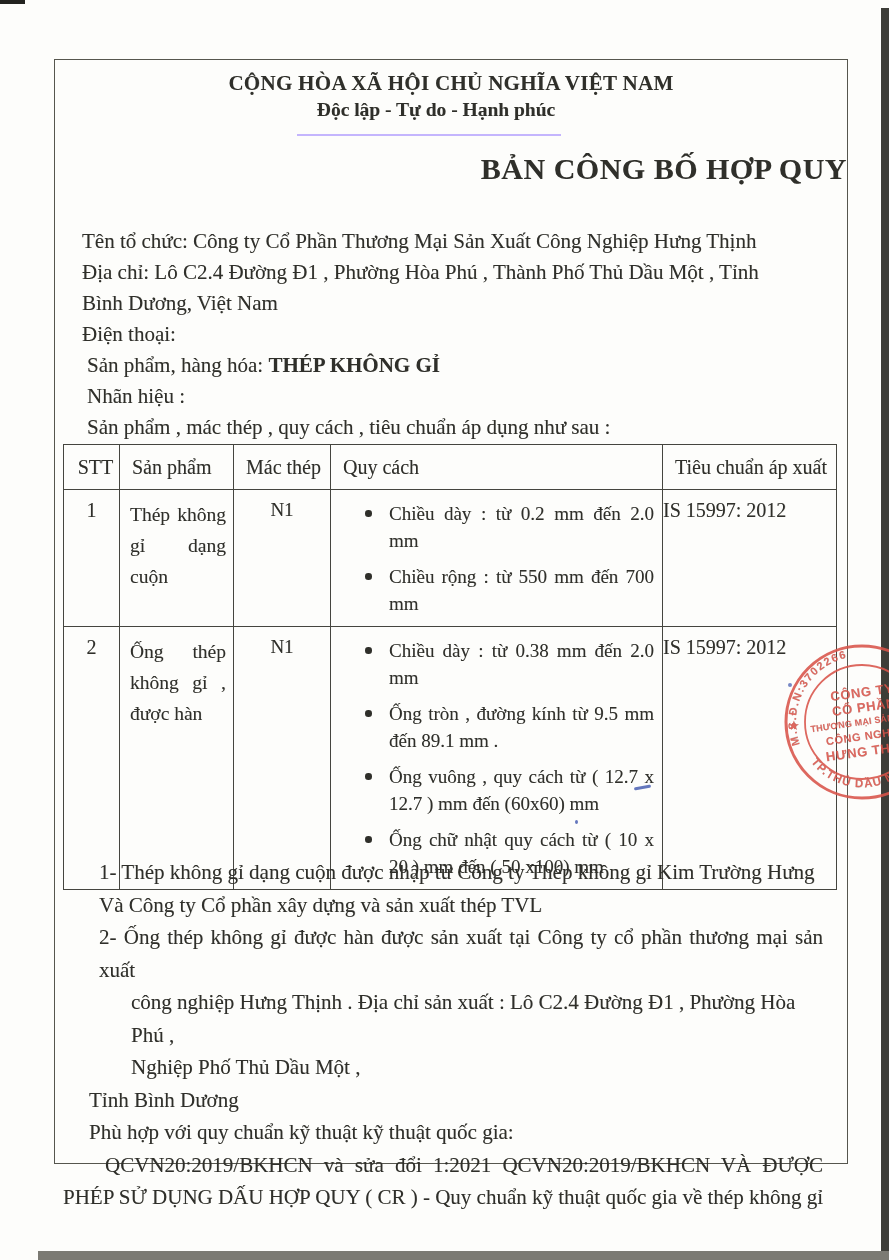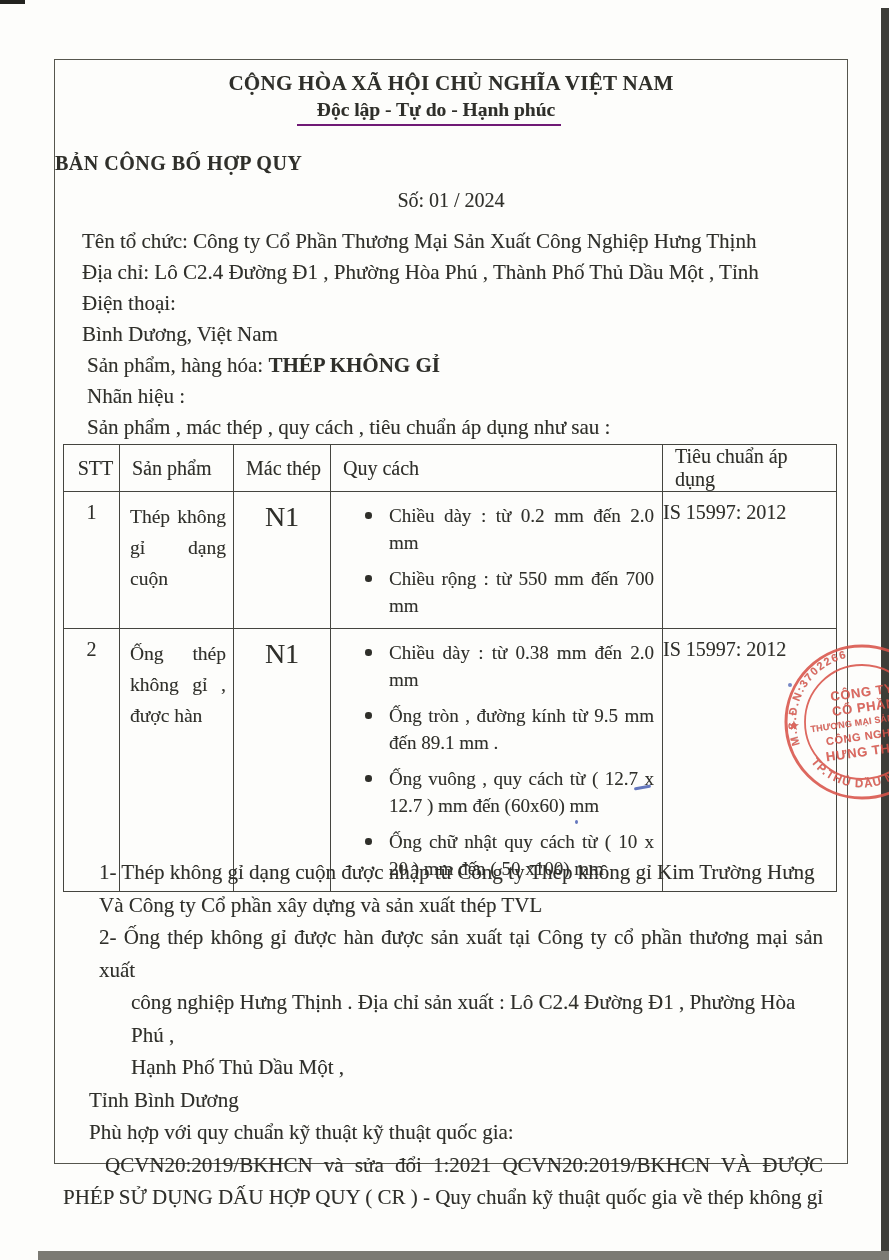--- a/index.html
+++ b/index.html
@@ -17,41 +17,41 @@
   .pen-dash{position:absolute;left:634px;top:786px;width:17px;height:3px;background:#3d55ae;transform:rotate(-10deg);border-radius:2px;opacity:.8;}
   .pen-dot1{position:absolute;left:575px;top:820px;width:3px;height:4px;background:#3d55ae;border-radius:50%;opacity:.8;}
   .pen-dot2{position:absolute;left:788px;top:683px;width:4px;height:4px;background:#3d55ae;border-radius:50%;opacity:.7;}
 
   
   .box{position:absolute;left:54px;top:59px;width:792px;height:1103px;border:1.6px solid #56564e;}
 
   .hdr{position:absolute;top:11px;left:0;right:0;text-align:center;}
   .nat{font-size:21px;font-weight:bold;letter-spacing:.3px;}
   .motto-wrap{position:relative;margin-top:3px;}
-  .motto{display:inline-block;position:relative;left:-22px;font-size:19.5px;font-weight:bold;padding:0 6px 3px 20px;border-bottom:2px solid #701a75;}
-
-  .doc-title{position:absolute;top:92px;left:0;right:0;text-align:left;font-size:20px;font-weight:bold;letter-spacing:.5px;}
+  .motto{display:inline-block;position:relative;left:-22px;font-size:19.5px;font-weight:bold;padding:0 6px 13px 20px;border-bottom:2px solid #c4b5fd;}
+
+  .doc-title{position:absolute;top:92px;left:0;right:0;text-align:right;font-size:30px;font-weight:bold;letter-spacing:.5px;}
   .doc-num{position:absolute;top:129px;left:0;right:0;text-align:center;font-size:20px;}
 
   .info{position:absolute;top:166px;left:0;right:22px;font-size:21px;line-height:31px;}
   .i0{padding-left:27px;}
   .i1{padding-left:32px;}
   .bold{font-weight:bold;}
 
   .tbl-wrap{position:absolute;top:384px;left:8px;border-radius:21px;}
   table{border-collapse:collapse;table-layout:fixed;width:773px;font-size:19.5px;}
   td,th{border:1.6px solid #45453f;vertical-align:top;font-weight:normal;text-align:left;overflow:hidden;}
   tr.hrow{height:45px;}
   tr.r1{height:92px;}
   tr.r2{height:240px;}
   tr.hrow th{vertical-align:middle;font-size:20px;padding:0 4px 0 12px;}
   th.c-stt, td.c-stt{text-align:center;padding:0;}
   td.c-stt{padding-top:9px;font-size:20px;}
   td.c-prod{padding:9px 7px 0 10px;text-align:justify;line-height:31px;}
-  td.c-grade{text-align:center;padding-top:9px;font-size:28px;}
+  td.c-grade{text-align:center;padding-top:9px;font-size:19px;}
   td.c-spec{padding:10px 8px 0 34px;}
   td.c-std{padding:9px 4px 0 0;font-size:20px;}
   .sp{display:flex;line-height:27px;margin-bottom:9px;text-align:justify;font-size:19px;}
   .sp .dot{flex:none;width:24px;}
   .sp .dot::before{content:"";display:block;width:6.5px;height:6.5px;border-radius:50%;background:#2f2f2a;margin-top:10px;}
   .sp .txt{flex:1;}
 
   .notes{position:absolute;top:796px;left:0;right:24px;font-size:21px;line-height:32.5px;}
   .n-a{padding-left:44px;}
   .n-b{padding-left:76px;}
@@ -85,48 +85,47 @@
   <div class="box">
 
     <div class="hdr">
       <div class="nat">CỘNG HÒA XÃ HỘI CHỦ NGHĨA VIỆT NAM</div>
       <div class="motto-wrap">
         <span class="motto">Độc lập - Tự do - Hạnh phúc</span>
       </div>
     </div>
 
     <div class="doc-title">BẢN CÔNG BỐ HỢP QUY</div>
-    <div class="doc-num">Số: 01 / 2024</div>
 
     <div class="info">
       <div class="i0">Tên tổ chức: Công ty Cổ Phần Thương Mại Sản Xuất Công Nghiệp Hưng Thịnh</div>
       <div class="i0">Địa chỉ: Lô C2.4 Đường Đ1 , Phường Hòa Phú , Thành Phố Thủ Dầu Một , Tỉnh</div>
+      <div class="i0">Bình Dương, Việt Nam</div>
       <div class="i0">Điện thoại:</div>
-      <div class="i0">Bình Dương, Việt Nam</div>
       <div class="i1"><span>Sản phẩm, hàng hóa: </span><span class="bold">THÉP KHÔNG GỈ</span></div>
       <div class="i1">Nhãn hiệu :</div>
       <div class="i1">Sản phẩm , mác thép , quy cách , tiêu chuẩn áp dụng như sau :</div>
     </div>
 
     <div class="tbl-wrap">
       <table>
         <colgroup>
             <col style="width:56px">
             <col style="width:114px">
             <col style="width:97px">
             <col style="width:332px">
             <col style="width:174px">
           </colgroup>
         <tbody>
             <tr class="hrow">
           <th class="c-stt">STT</th>
           <th>Sản phẩm</th>
           <th>Mác thép</th>
           <th>Quy cách</th>
-          <th>Tiêu chuẩn áp dụng</th>
+          <th>Tiêu chuẩn áp xuất</th>
         </tr>
         <tr class="r1">
           <td class="c-stt">1</td>
           <td class="c-prod">Thép không gỉ dạng cuộn</td>
           <td class="c-grade">N1</td>
           <td class="c-spec">
             <div class="sp">
                   <span class="dot"></span>
                   <span class="txt">Chiều dày : từ 0.2 mm đến 2.0 mm</span>
                 </div>
@@ -163,21 +162,21 @@
         </tr>
       </tbody>
         </table>
     </div>
 
     <div class="notes">
       <div class="n-a">1-  Thép không gỉ dạng cuộn được nhập từ Công ty Thép không gỉ Kim Trường Hưng</div>
       <div class="n-a">Và Công ty Cổ phần xây dựng và sản xuất thép TVL</div>
       <div class="n-a jl">2-  Ống thép không gỉ được hàn được sản xuất tại Công ty cổ phần thương mại sản xuất</div>
       <div class="n-b">công nghiệp Hưng Thịnh . Địa chỉ sản xuất : Lô C2.4 Đường Đ1 , Phường Hòa Phú ,</div>
-      <div class="n-b">Hạnh Phố Thủ Dầu Một ,</div>
+      <div class="n-b">Nghiệp Phố Thủ Dầu Một ,</div>
       <div class="n-c">Tỉnh Bình Dương</div>
       <div class="n-c">Phù hợp với quy chuẩn kỹ thuật kỹ thuật quốc gia:</div>
       <div class="n-d jl">QCVN20:2019/BKHCN và sửa đổi 1:2021 QCVN20:2019/BKHCN VÀ ĐƯỢC</div>
       <div class="n-e jl">PHÉP SỬ DỤNG DẤU HỢP QUY ( CR ) -  Quy chuẩn kỹ thuật quốc gia về thép không gỉ</div>
     </div>
 
   </div>
 
   <svg class="stamp" viewBox="0 0 220 220">
     <g opacity="0.88">

